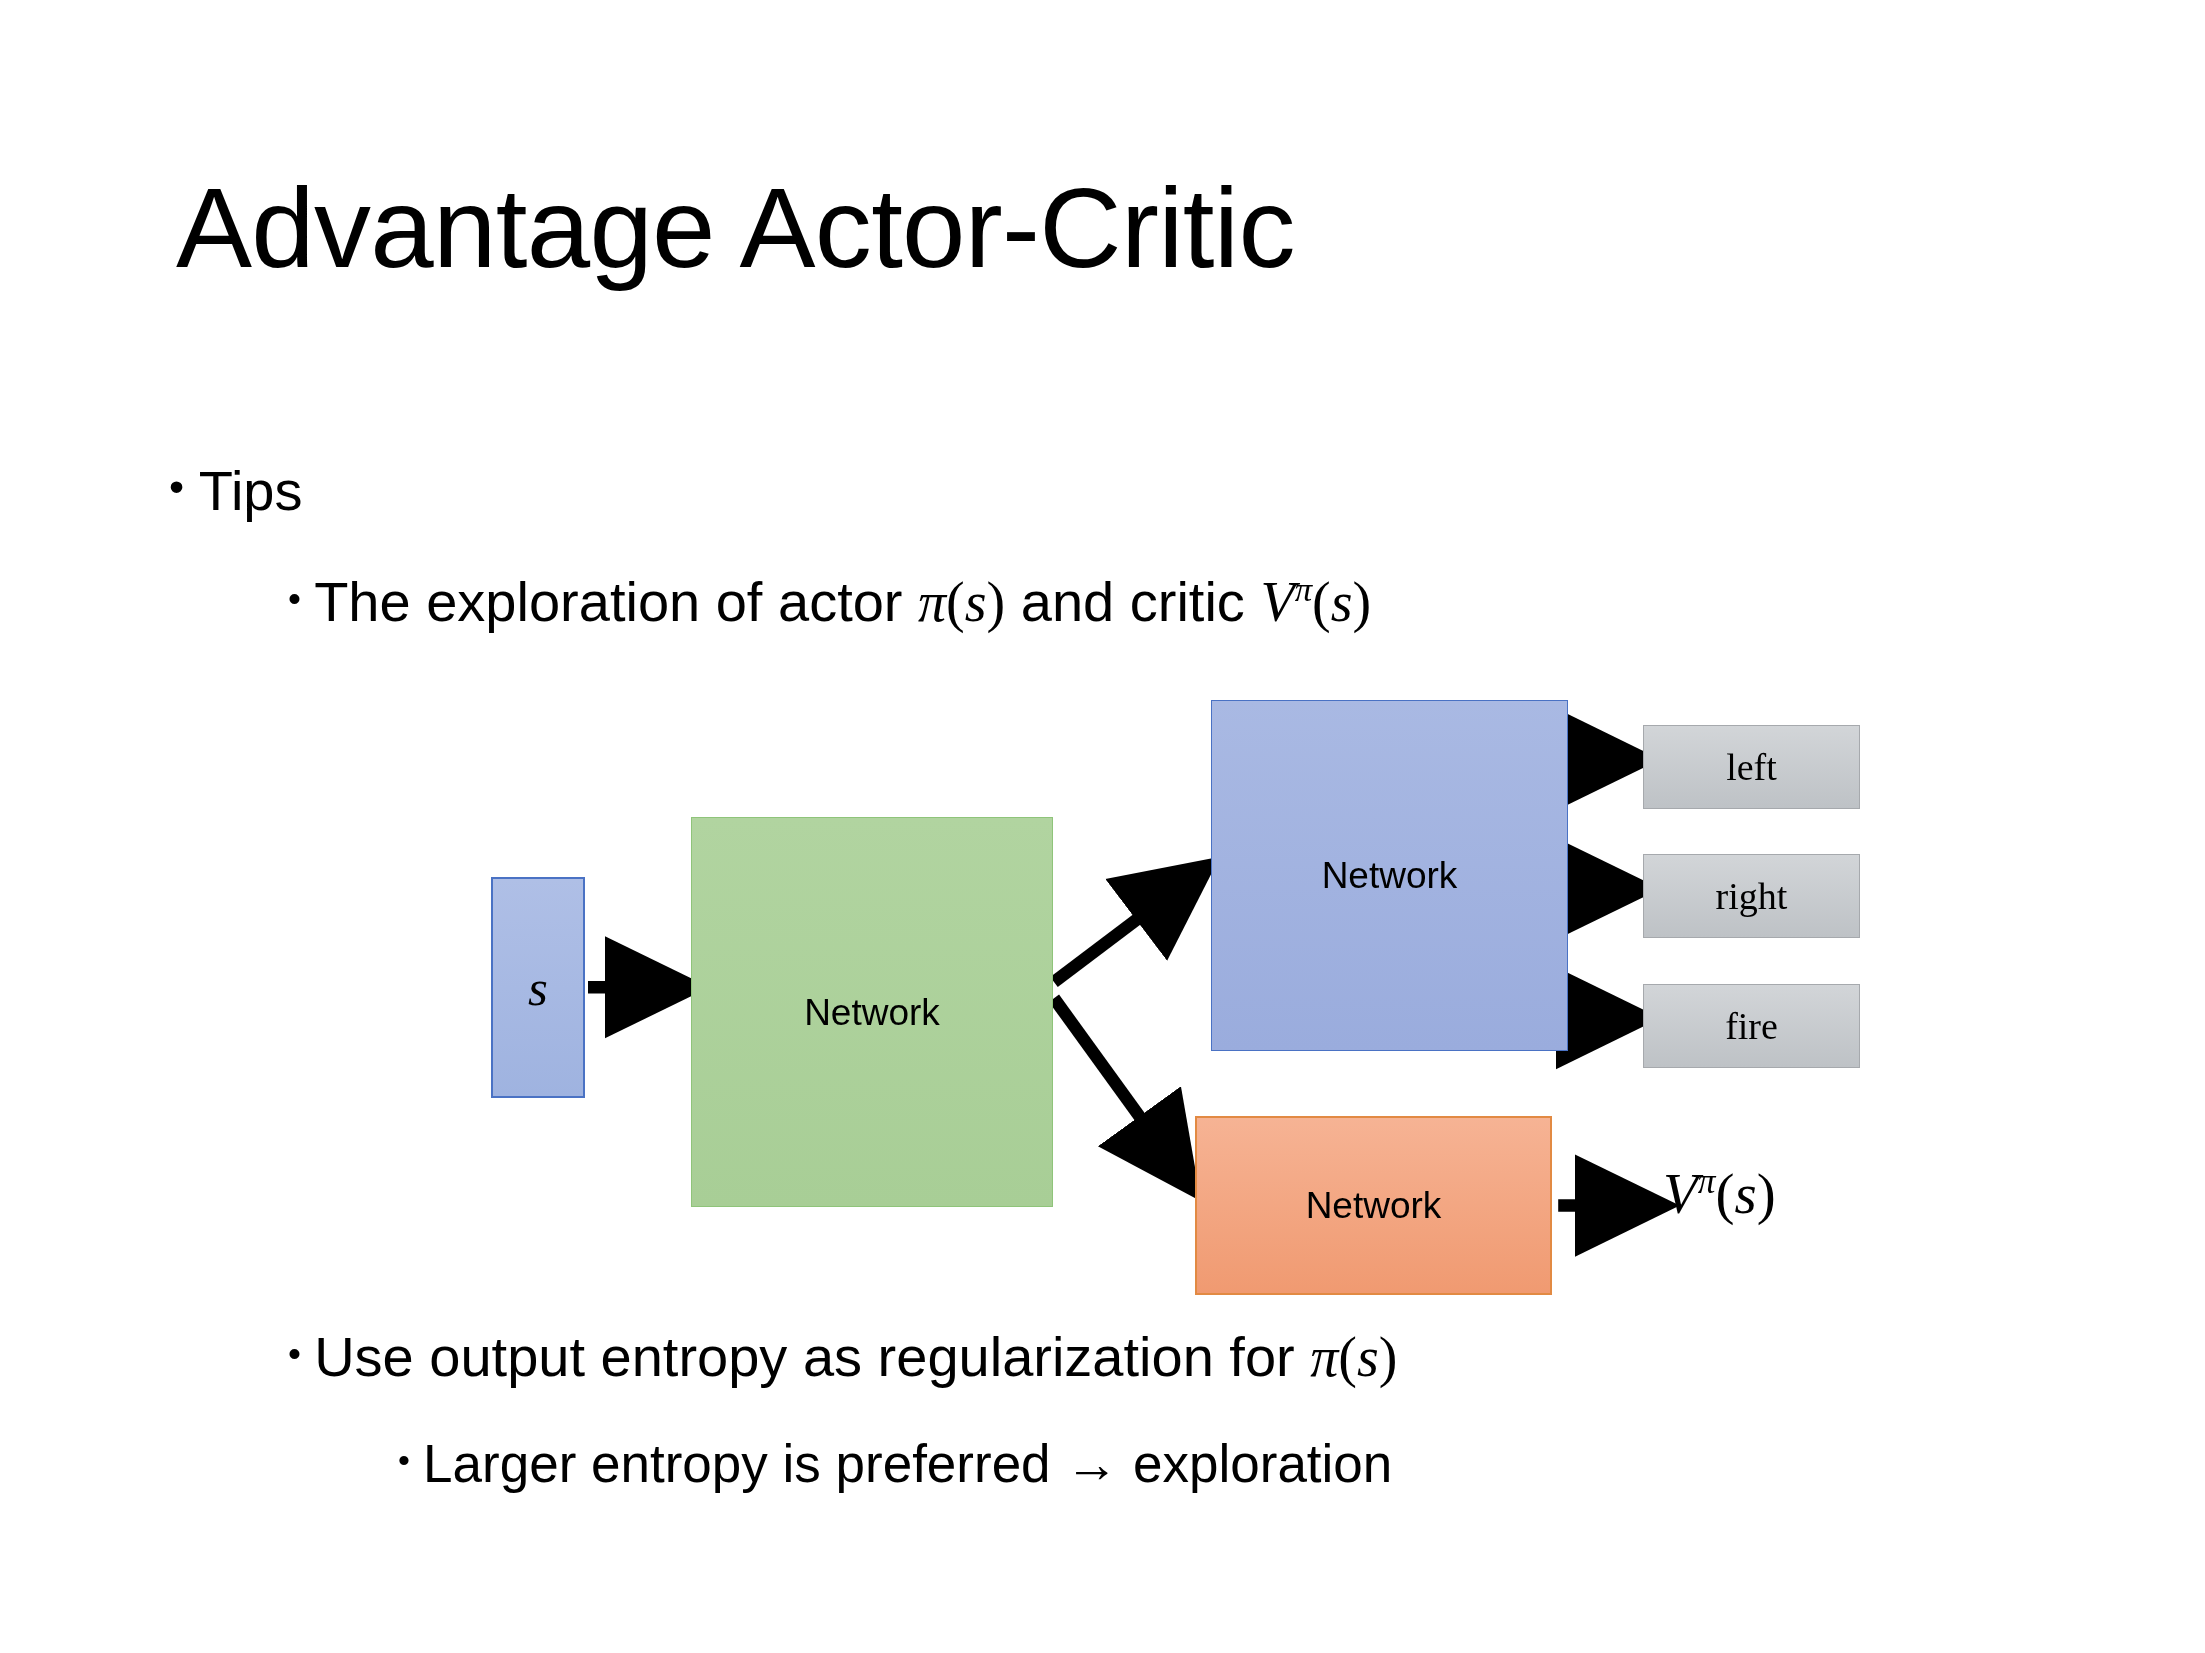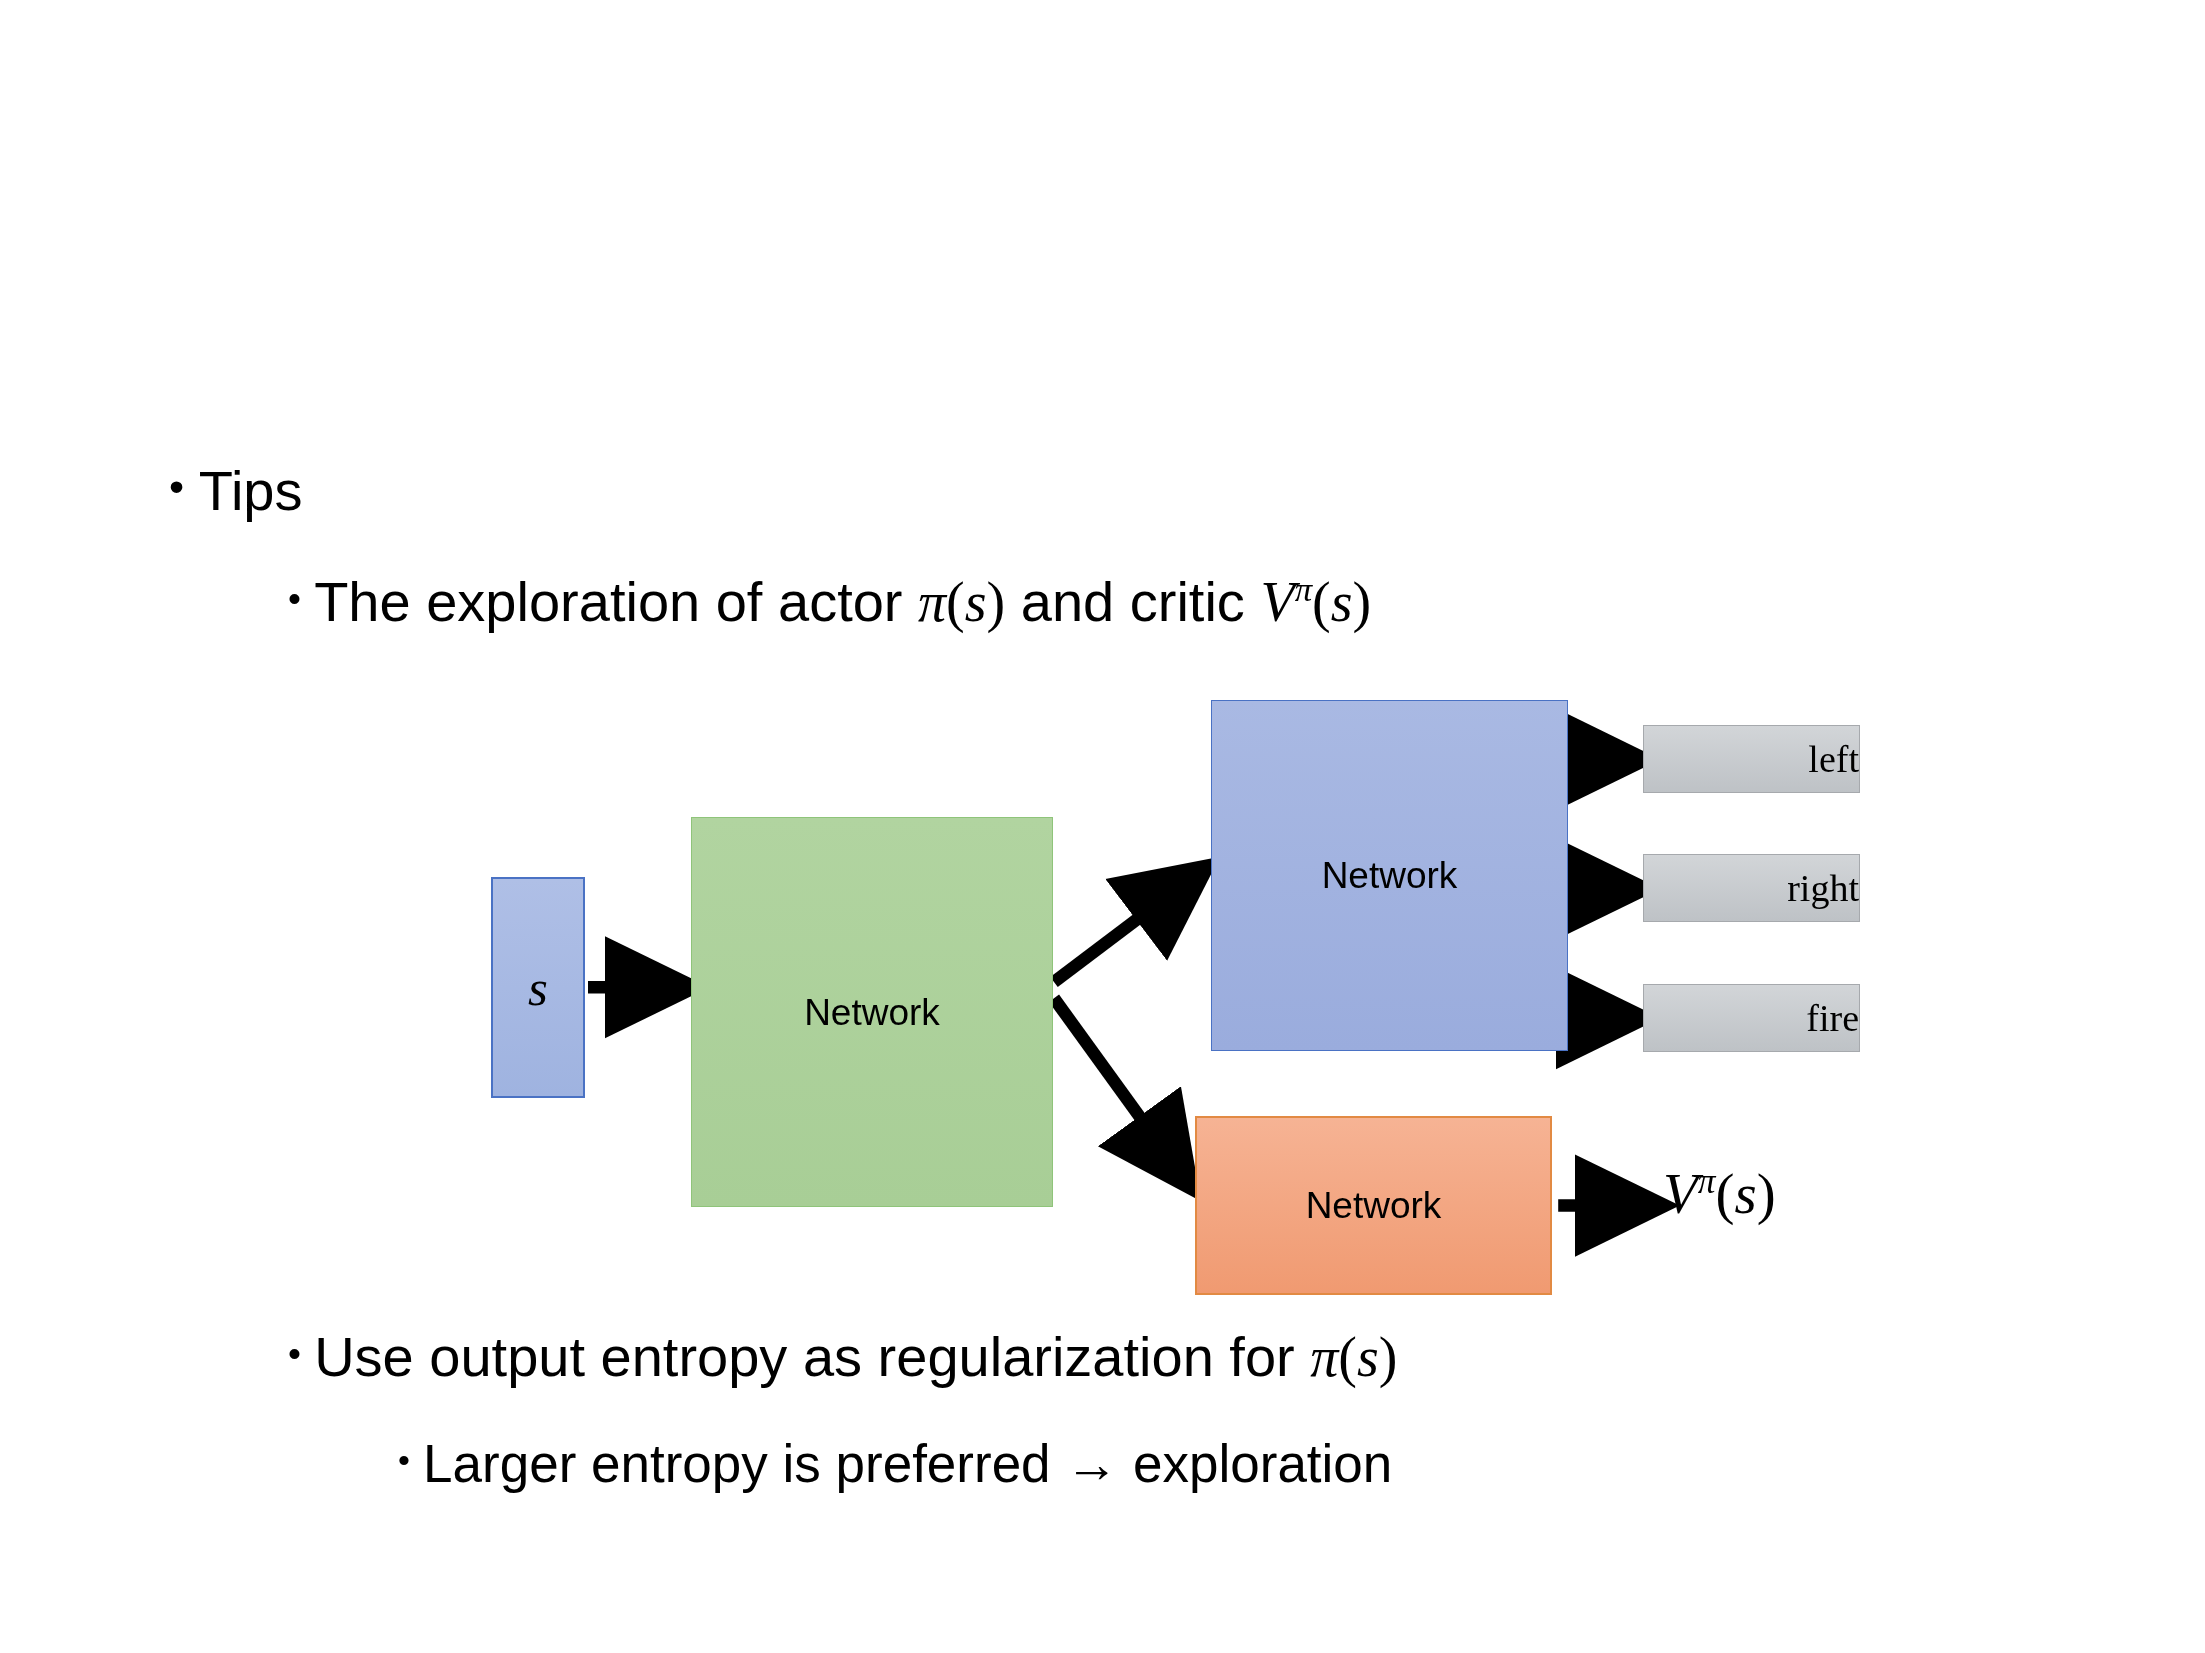--- a/index.html
+++ b/index.html
@@ -95,44 +95,44 @@
 
   
   .box-orange{
     left:1195px;top:1116px;width:357px;height:179px;
     background:linear-gradient(180deg,#F6B394 0%,#F09A71 100%);
     border:2.2px solid #E28A43;
   }
 
   
   .box-gray{
-    left:1643px;width:217px;height:68px;
+    left:1643px;width:217px;height:84px;
     background:linear-gradient(180deg,#D2D5D8 0%,#BEC2C6 100%);
     border:1.5px solid #A6A9AD;
-    justify-content:flex-end;
   }
   .box-gray .glabel{
     font-family:"Liberation Serif","DejaVu Serif",serif;
     font-size:38px;font-weight:400;line-height:1;
   }
   .gray-left{ top:725px; }
   .gray-right{ top:854px; }
   .gray-fire{ top:984px; }
 
   
   .vpi-out{
     position:absolute;left:1663px;top:1160px;
     font-size:57px;white-space:nowrap;
   }
 </style>
 </head>
 <body>
 
 <div class="slide">
 
+  <div class="title">Advantage Actor-Critic</div>
 
   <div class="bullet b-tips">
     <span class="dot">•</span>
     <span class="txt">Tips</span>
   </div>
 
   <div class="bullet b-params">
     <span class="dot">•</span>
     <span class="txt">
       <span>The exploration of actor </span><span class="mi">π<span class="paren">(</span><span class="mi">s</span><span class="paren">)</span></span><span>  and critic </span><span class="mv">V<span class="sup">π</span><span class="paren">(</span><span class="mi">s</span><span class="paren">)</span></span><br>

